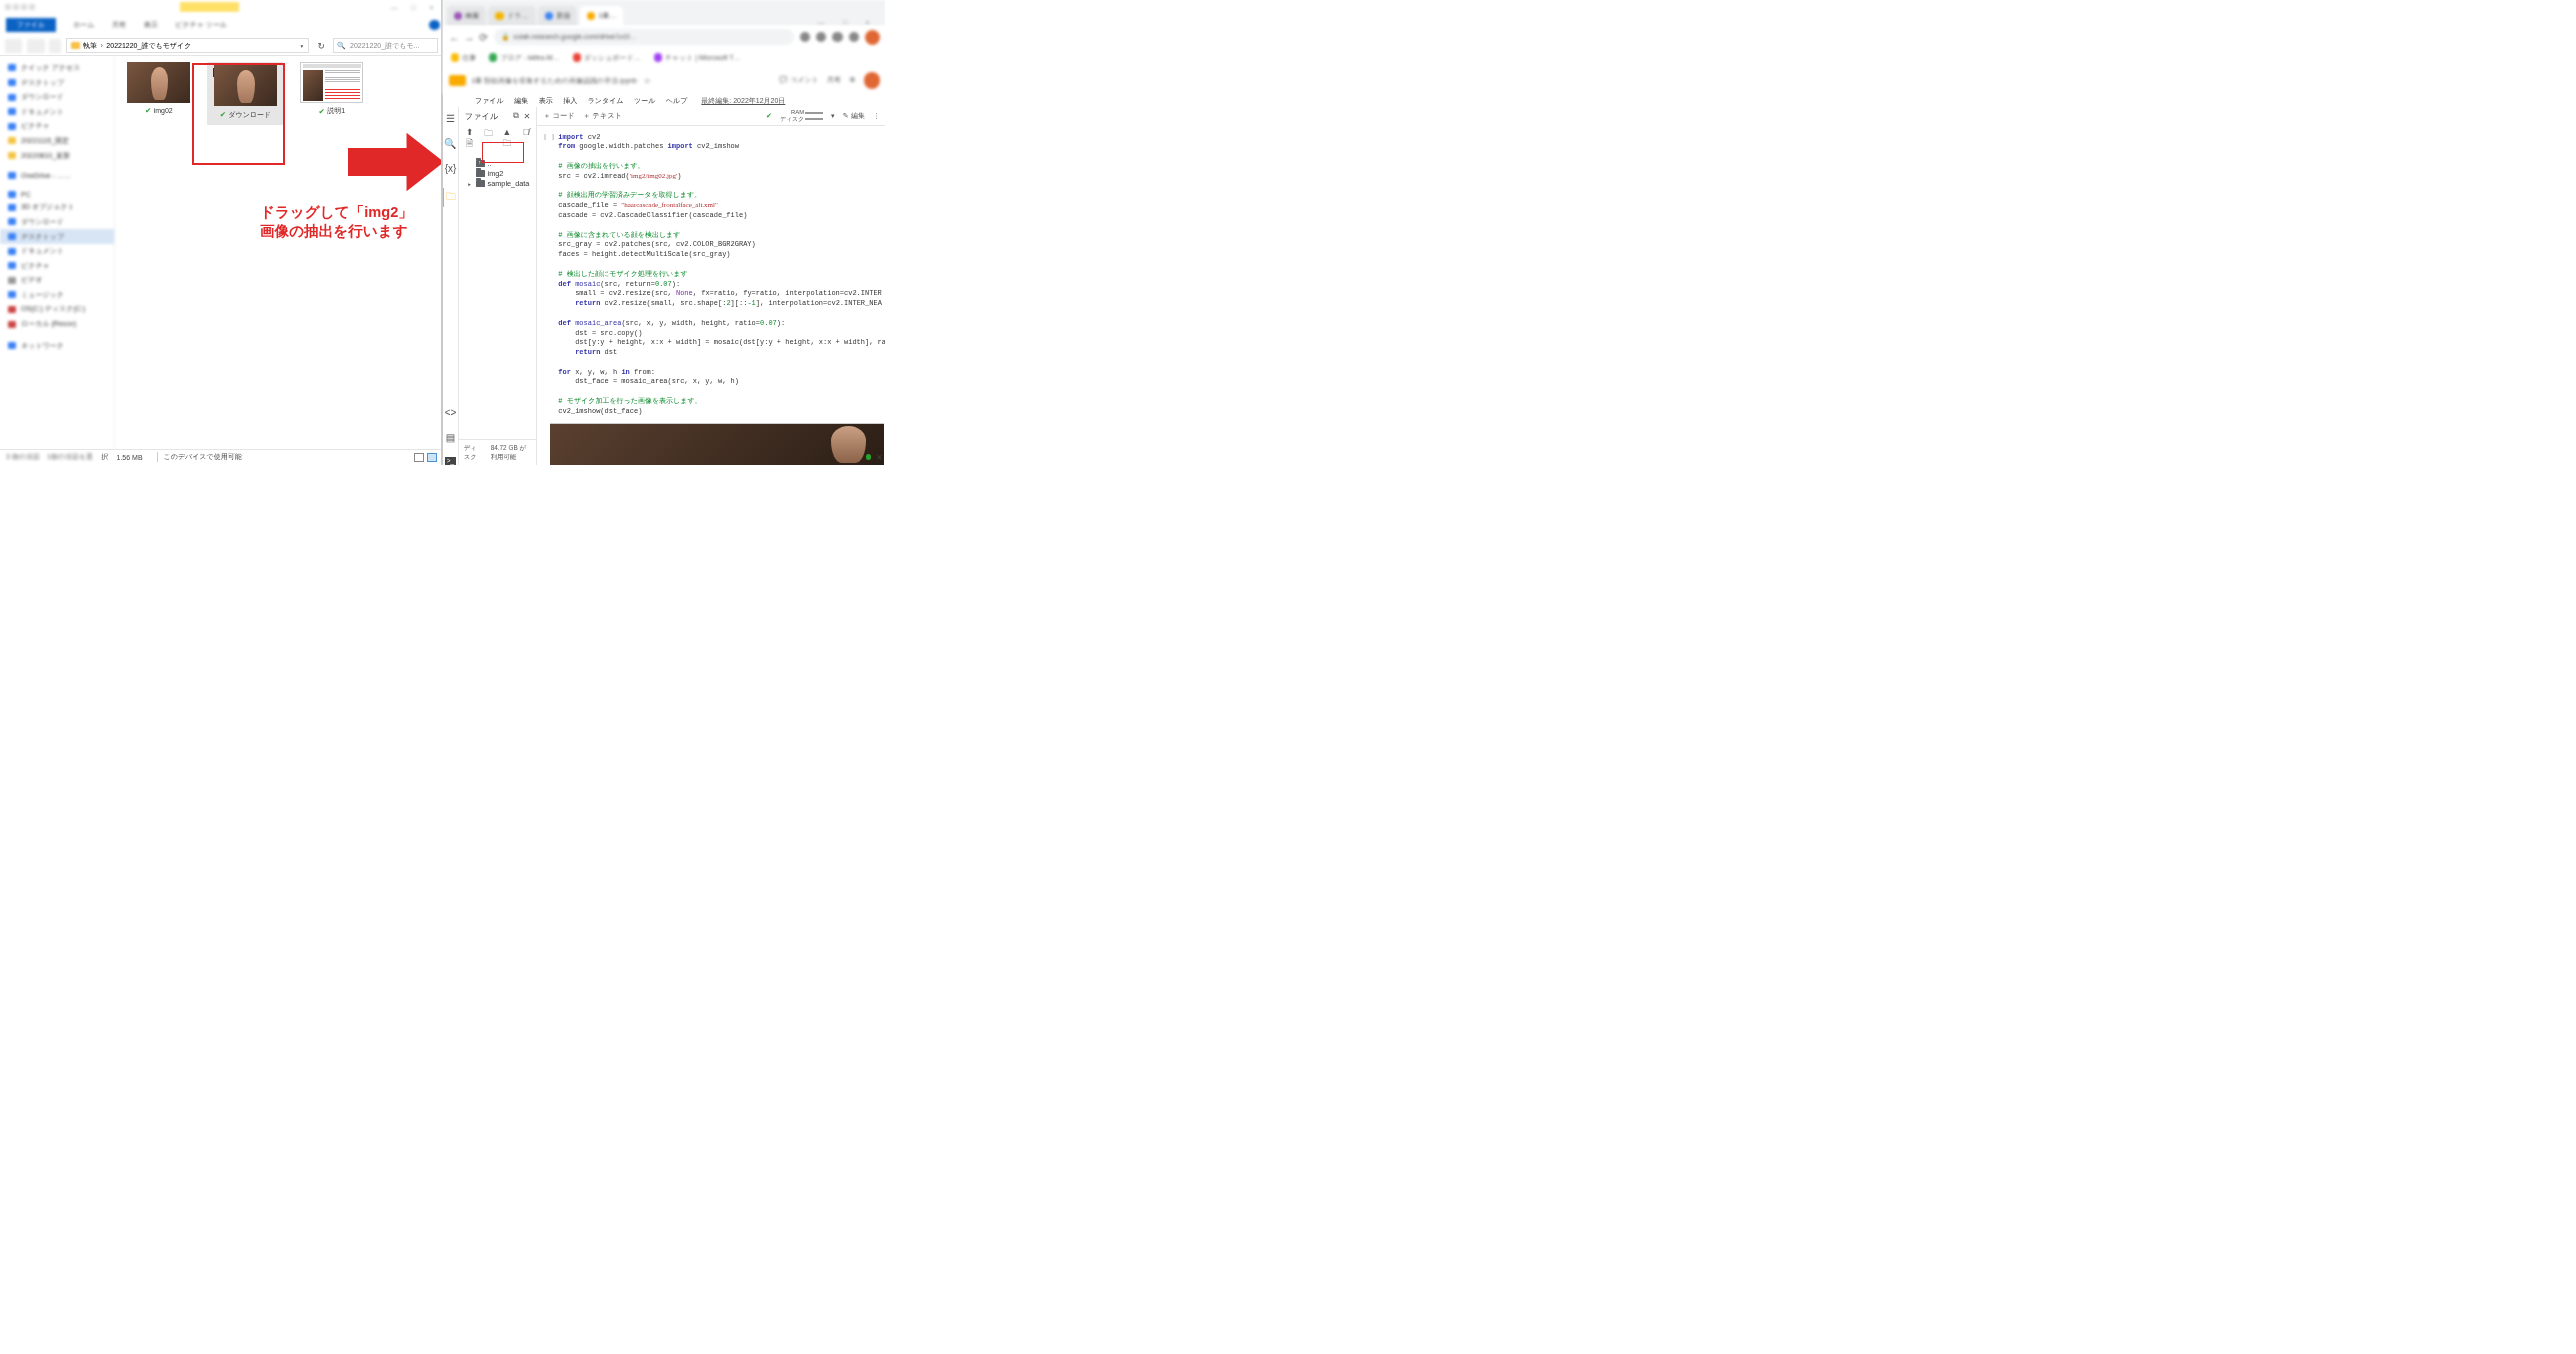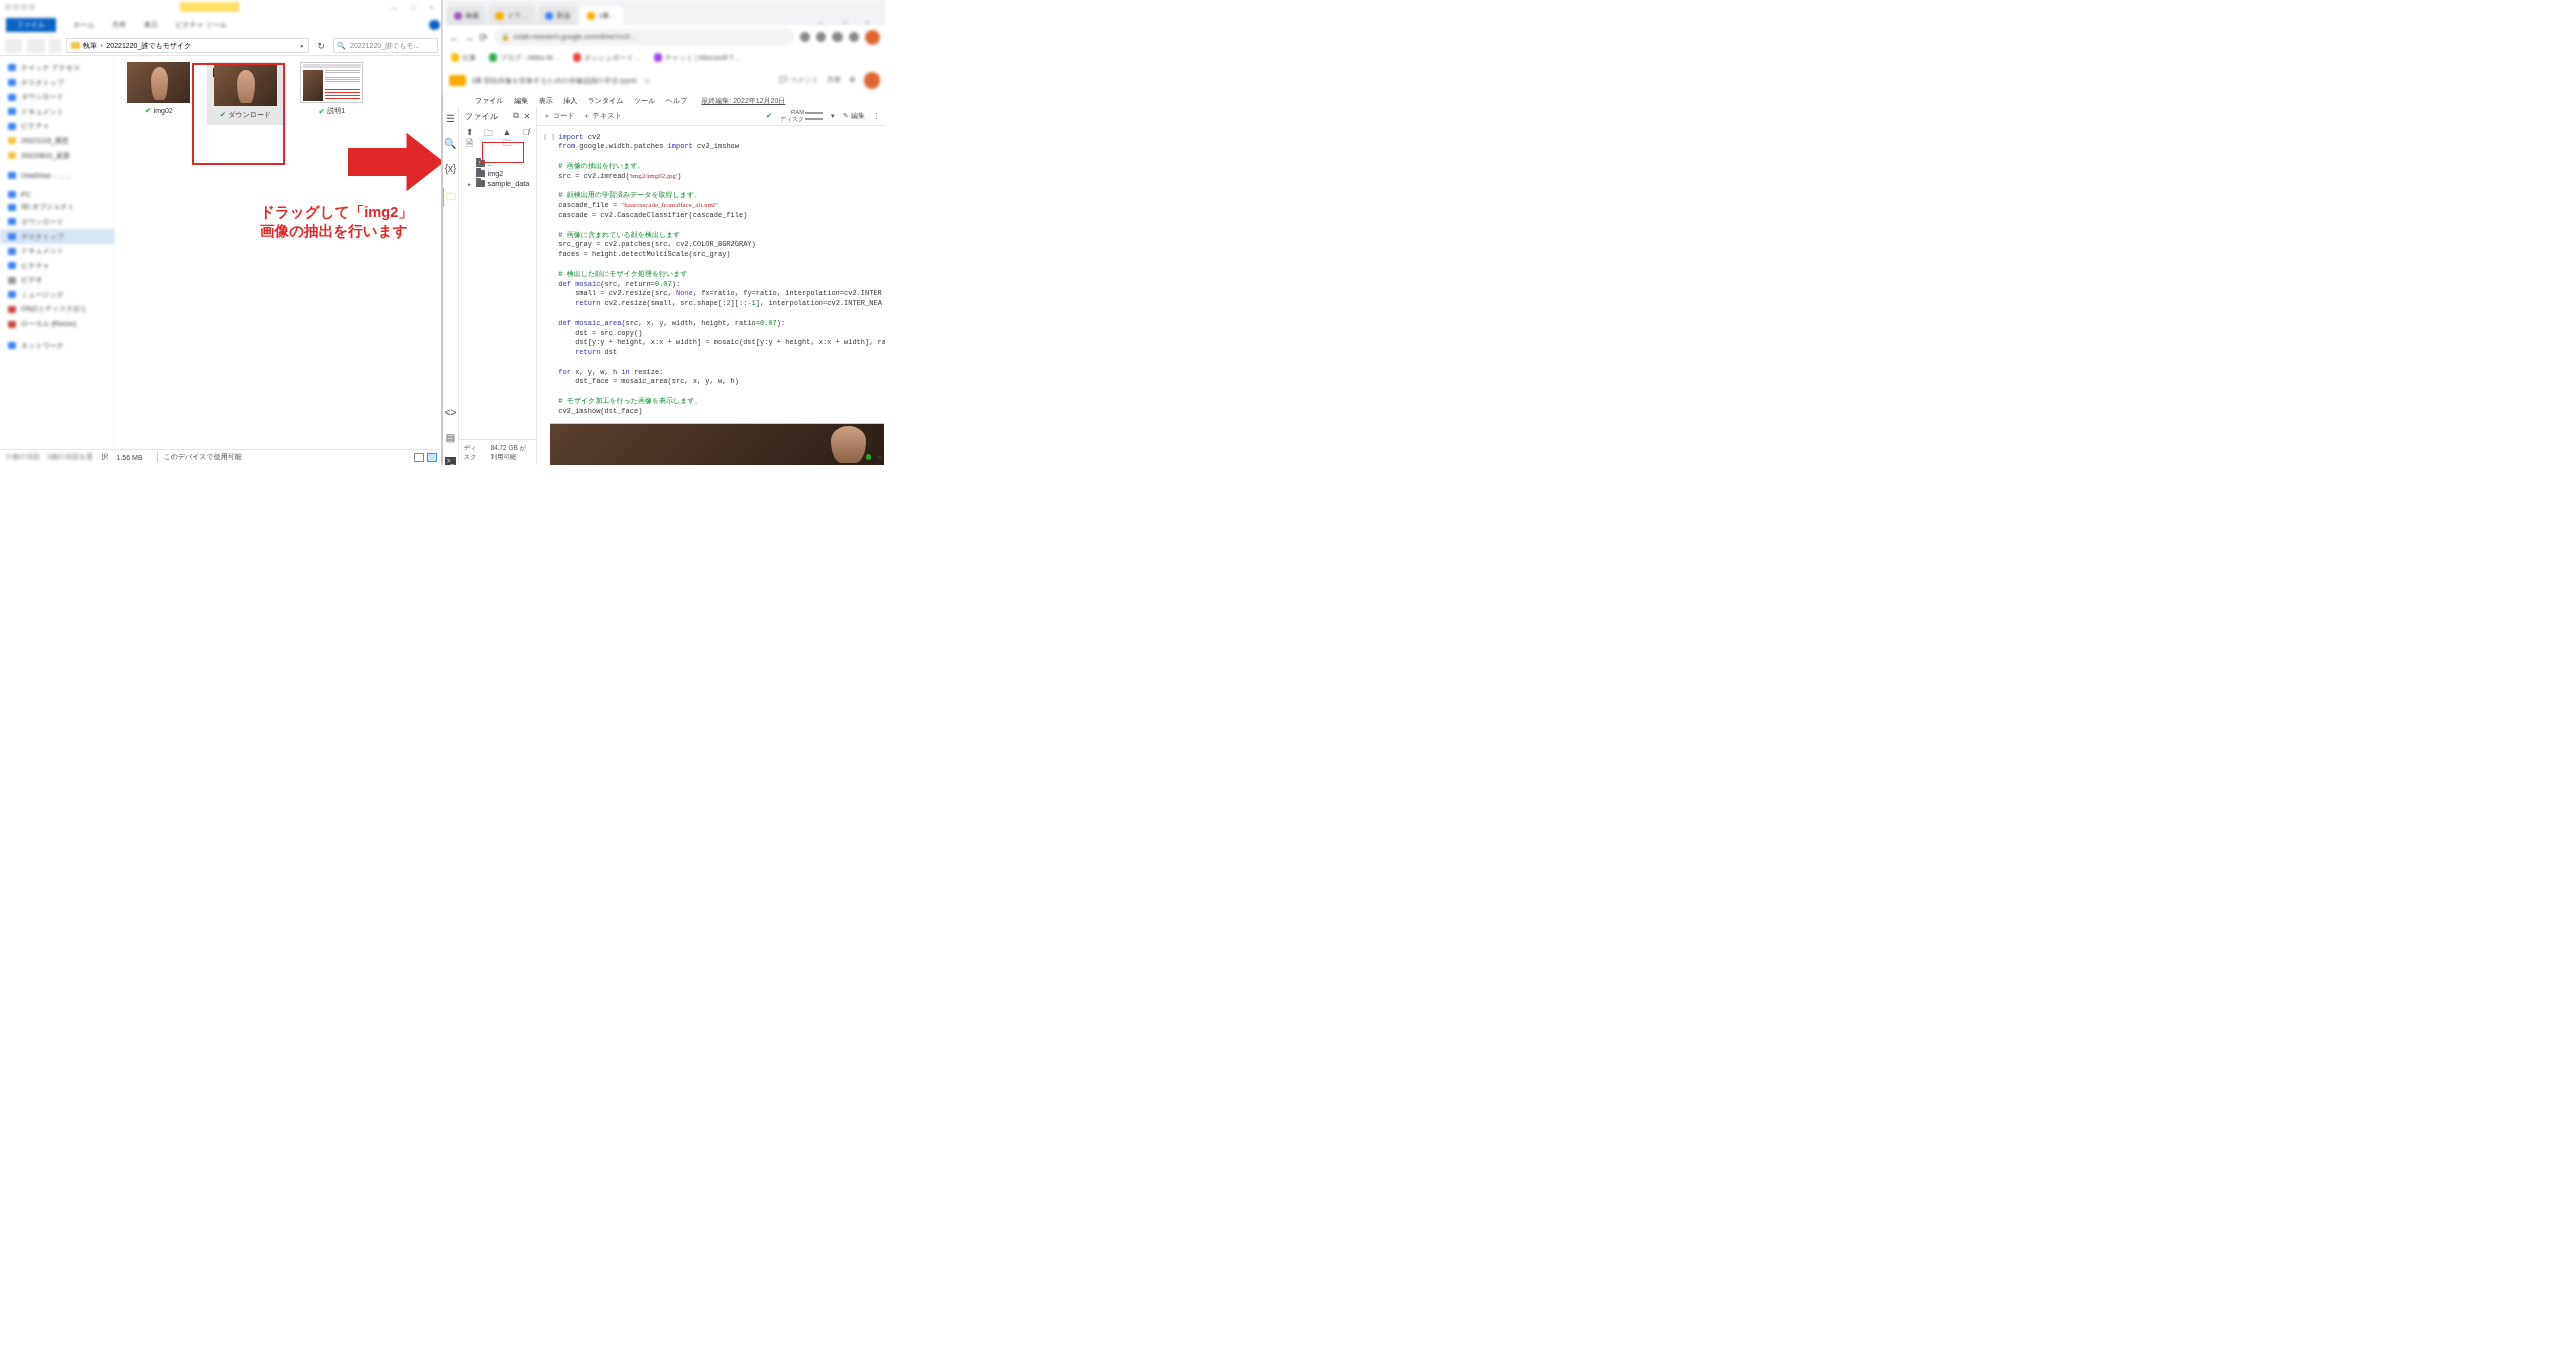--- a/index.html
+++ b/index.html
@@ -125,21 +125,21 @@
 .colab-tb .right{ margin-left:auto; display:flex; align-items:center; gap:8.2px; color:#555;}
 .colab-tb .right .chk{ color:#2fa33a;}
 .colab-tb .right .ram{ font-size:5.9px; line-height:1.1; color:#555; text-align:right;}
 .colab-tb .right .ram .rb{ display:inline-block; width:17.6px; height:2.3px; border:0.6px solid #999; margin-left:1.2px; vertical-align:middle;}
 .colab-tb .right .edit{ display:flex; align-items:center; gap:2.3px;}
 
 .code-area{ flex:1; overflow:hidden; position:relative; padding:3.5px 0 0 0;}
 .cell{ display:flex; }
 .gutter{ width:21px; text-align:right; padding:3.5px 3.5px 0 0; font-size:6.4px; color:#888; font-family: Consolas, monospace;}
 .code{ flex:1; font-family: Consolas, "Courier New", monospace; font-size:7px; line-height:1.4; white-space:pre; color:#333; padding:3.5px 0 0 0; overflow:hidden;}
-.kw{ color:#3333aa; font-weight:normal;margin-top:28px;}
+.kw{ color:#3333aa; font-weight:bold;margin-top:28px;}
 .com{ color:#0a8a2a;}
 .str{ color:#b03030;font-family:Liberation Serif, serif;}
 .num{ color:#0a8a2a;}
 .fn{ color:#3333aa;}
 .bif{ color:#7a2aa3;}
 
 .output-img{ position:absolute; left:13px; right:2.3px; bottom:0; height:42px; background:linear-gradient(135deg,#5a4030 0%, #2b1e15 100%); border-top:0.6px solid #ccc;}
 .output-img .subject{ position:absolute; right:17.6px; top:2.3px; width:35px; height:37px; background:linear-gradient(180deg,#caa184,#8c6248); border-radius:50% 50% 30% 30%/40% 40% 60% 60%; filter:blur(0.6px);}
 
 .colab-main .floaters{ position:absolute; right:3.5px; bottom:3.5px; display:flex; gap:4.7px; align-items:center;}
@@ -501,21 +501,21 @@
 <span class="com"># 検出した顔にモザイク処理を行います</span>
 <span class="kw">def</span><span class="fn"> mosaic</span><span>(src, return=</span><span class="num">0.07</span><span>):</span>
 <span>    small = cv2.resize(src, </span><span class="bif">None</span><span>, fx=ratio, fy=ratio, interpolation=cv2.INTER</span>
 <span>    </span><span class="kw">return</span><span> cv2.resize(small, src.shape[:</span><span class="num">2</span><span>][::</span><span class="num">-1</span><span>], interpolation=cv2.INTER_NEA</span>
 
 <span class="kw">def</span><span class="fn"> mosaic_area</span><span>(src, x, y, width, height, ratio=</span><span class="num">0.07</span><span>):</span>
 <span>    dst = src.copy()</span>
 <span>    dst[y:y + height, x:x + width] = mosaic(dst[y:y + height, x:x + width], ra</span>
 <span>    </span><span class="kw">return</span><span> dst</span>
 
-<span class="kw">for</span><span> x, y, w, h </span><span class="kw">in</span><span> resize:</span>
+<span class="kw">for</span><span> x, y, w, h </span><span class="kw">in</span><span> from:</span>
 <span>    dst_face = mosaic_area(src, x, y, w, h)</span>
 
 <span class="com"># モザイク加工を行った画像を表示します。</span>
 <span>cv2_imshow(dst_face)</span>
 
 <span class="com"># 画像の保存を行います。</span>
 <span>cv2.imwrite(</span><span class="str">'data/dst/opencv_mosaic_face.jpg'</span><span>, dst_face)</span></div>
         </div>
         <div class="output-img">
             <div class="subject"></div>

